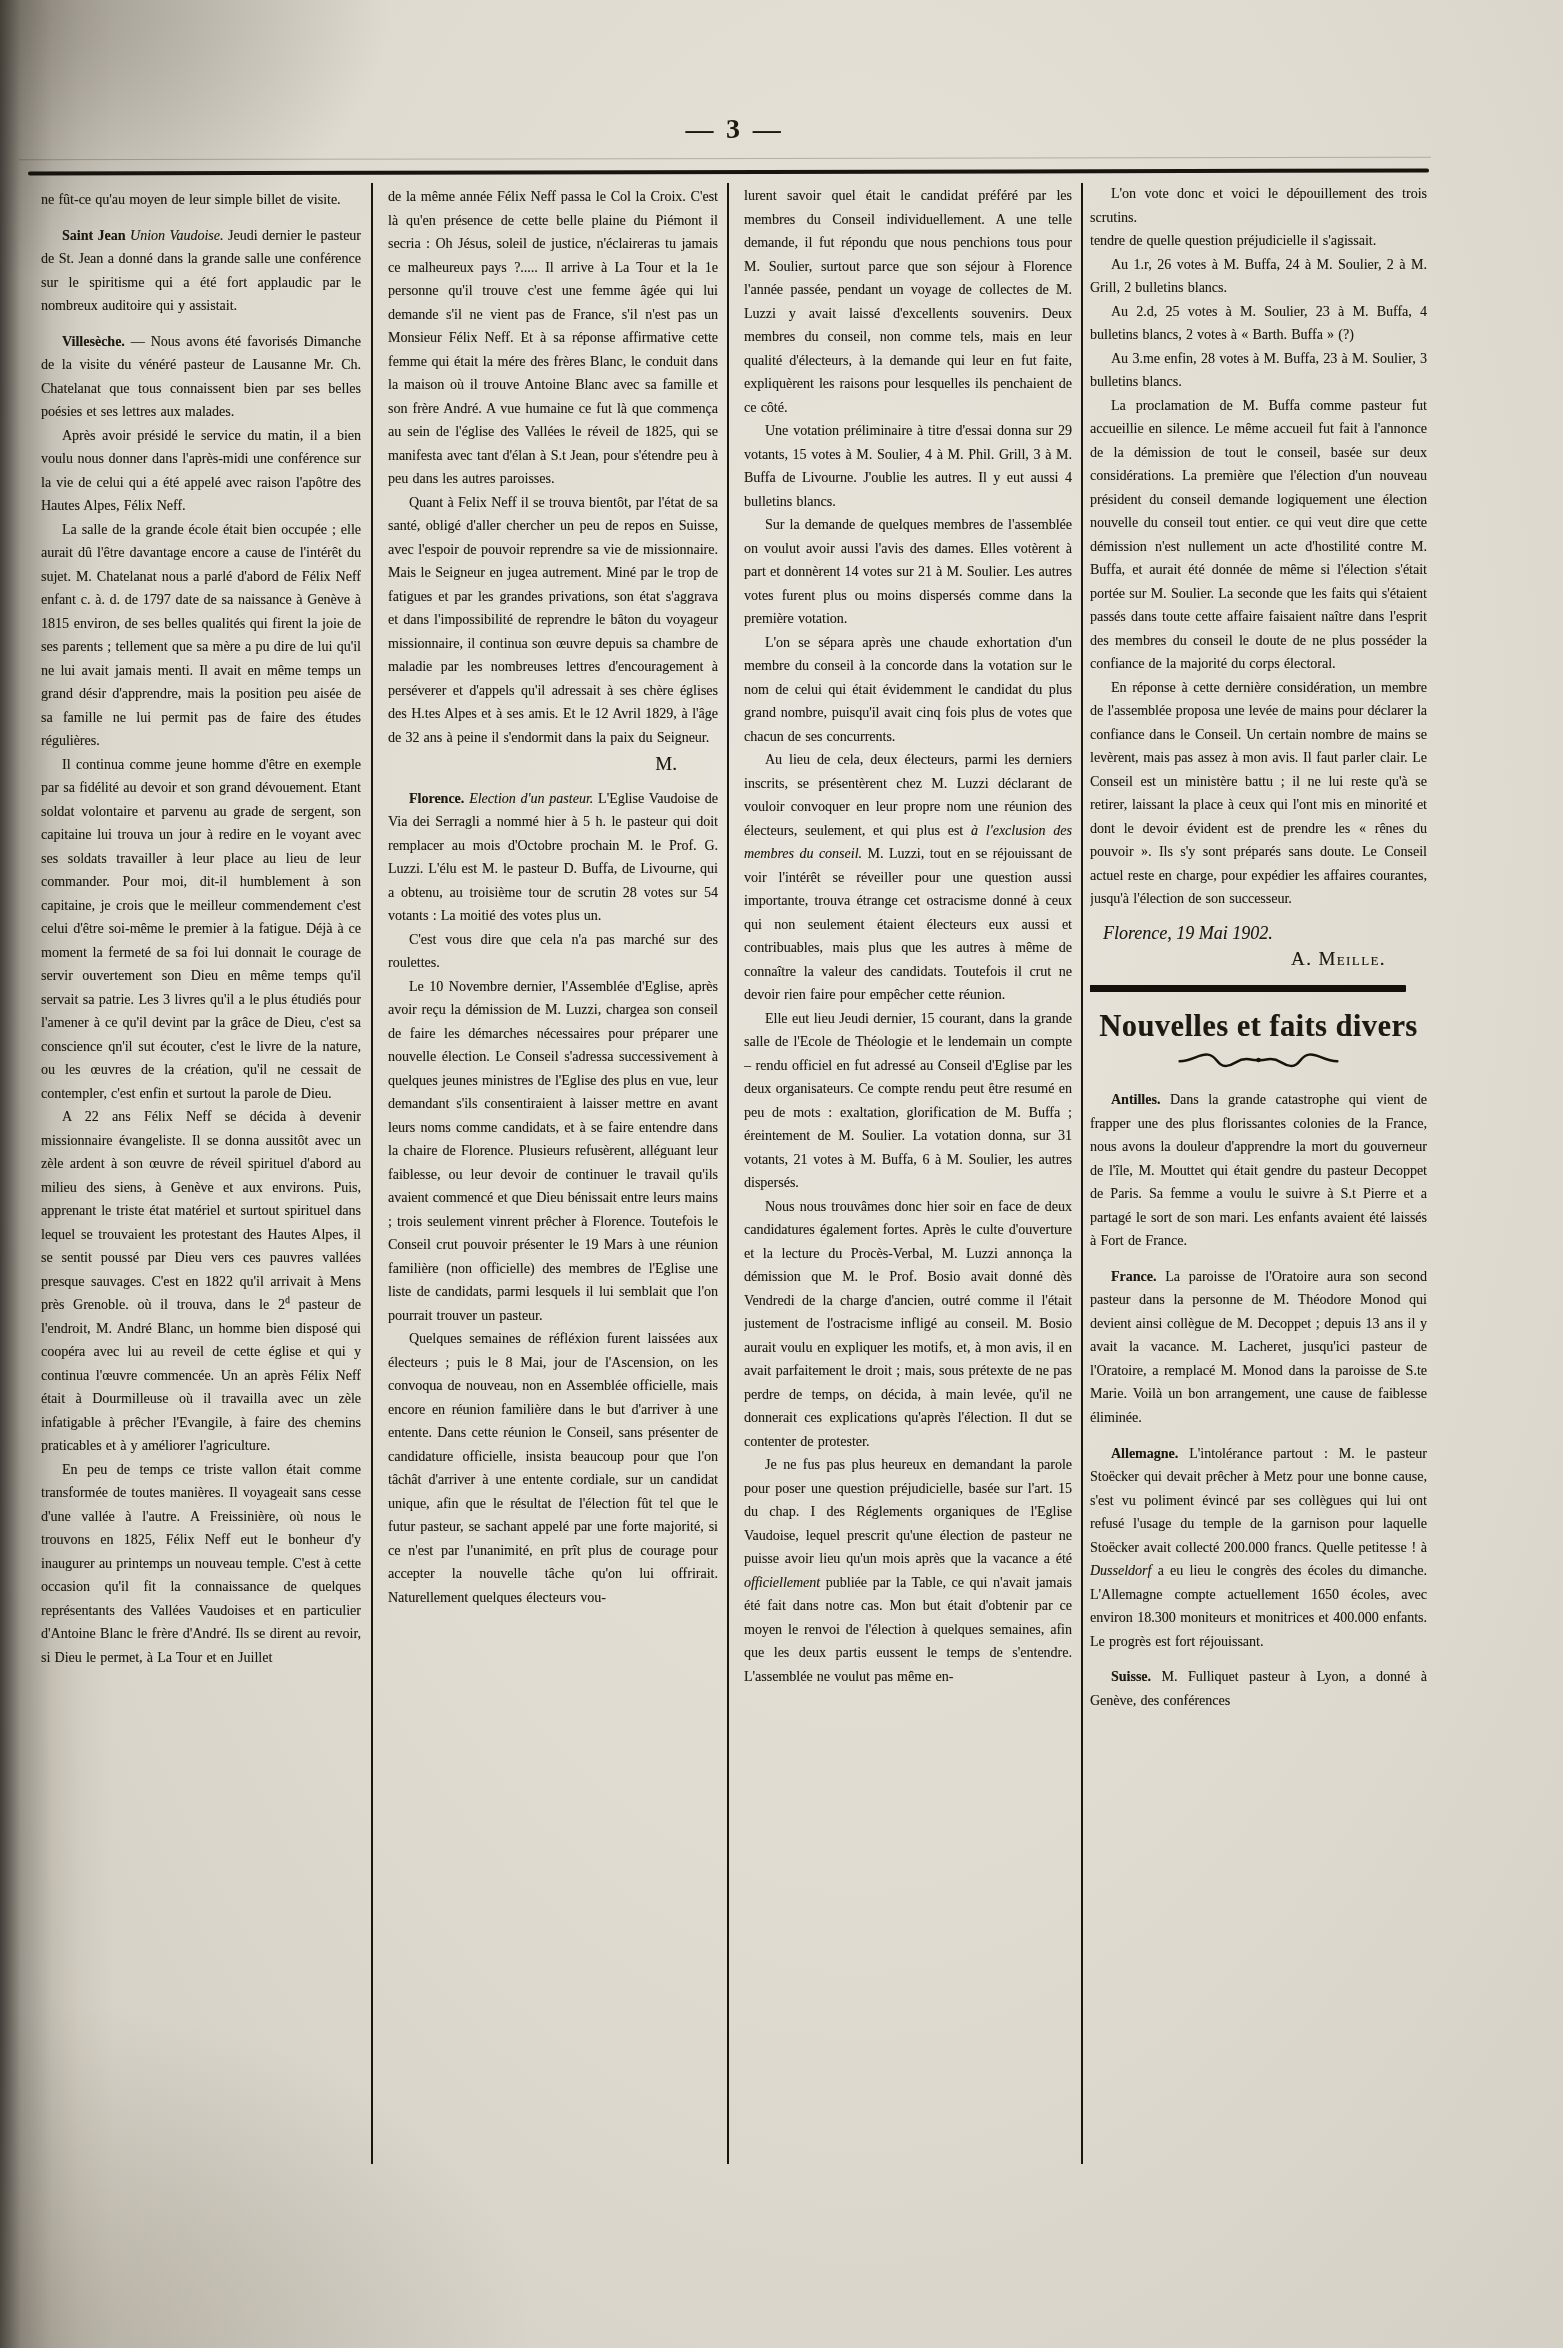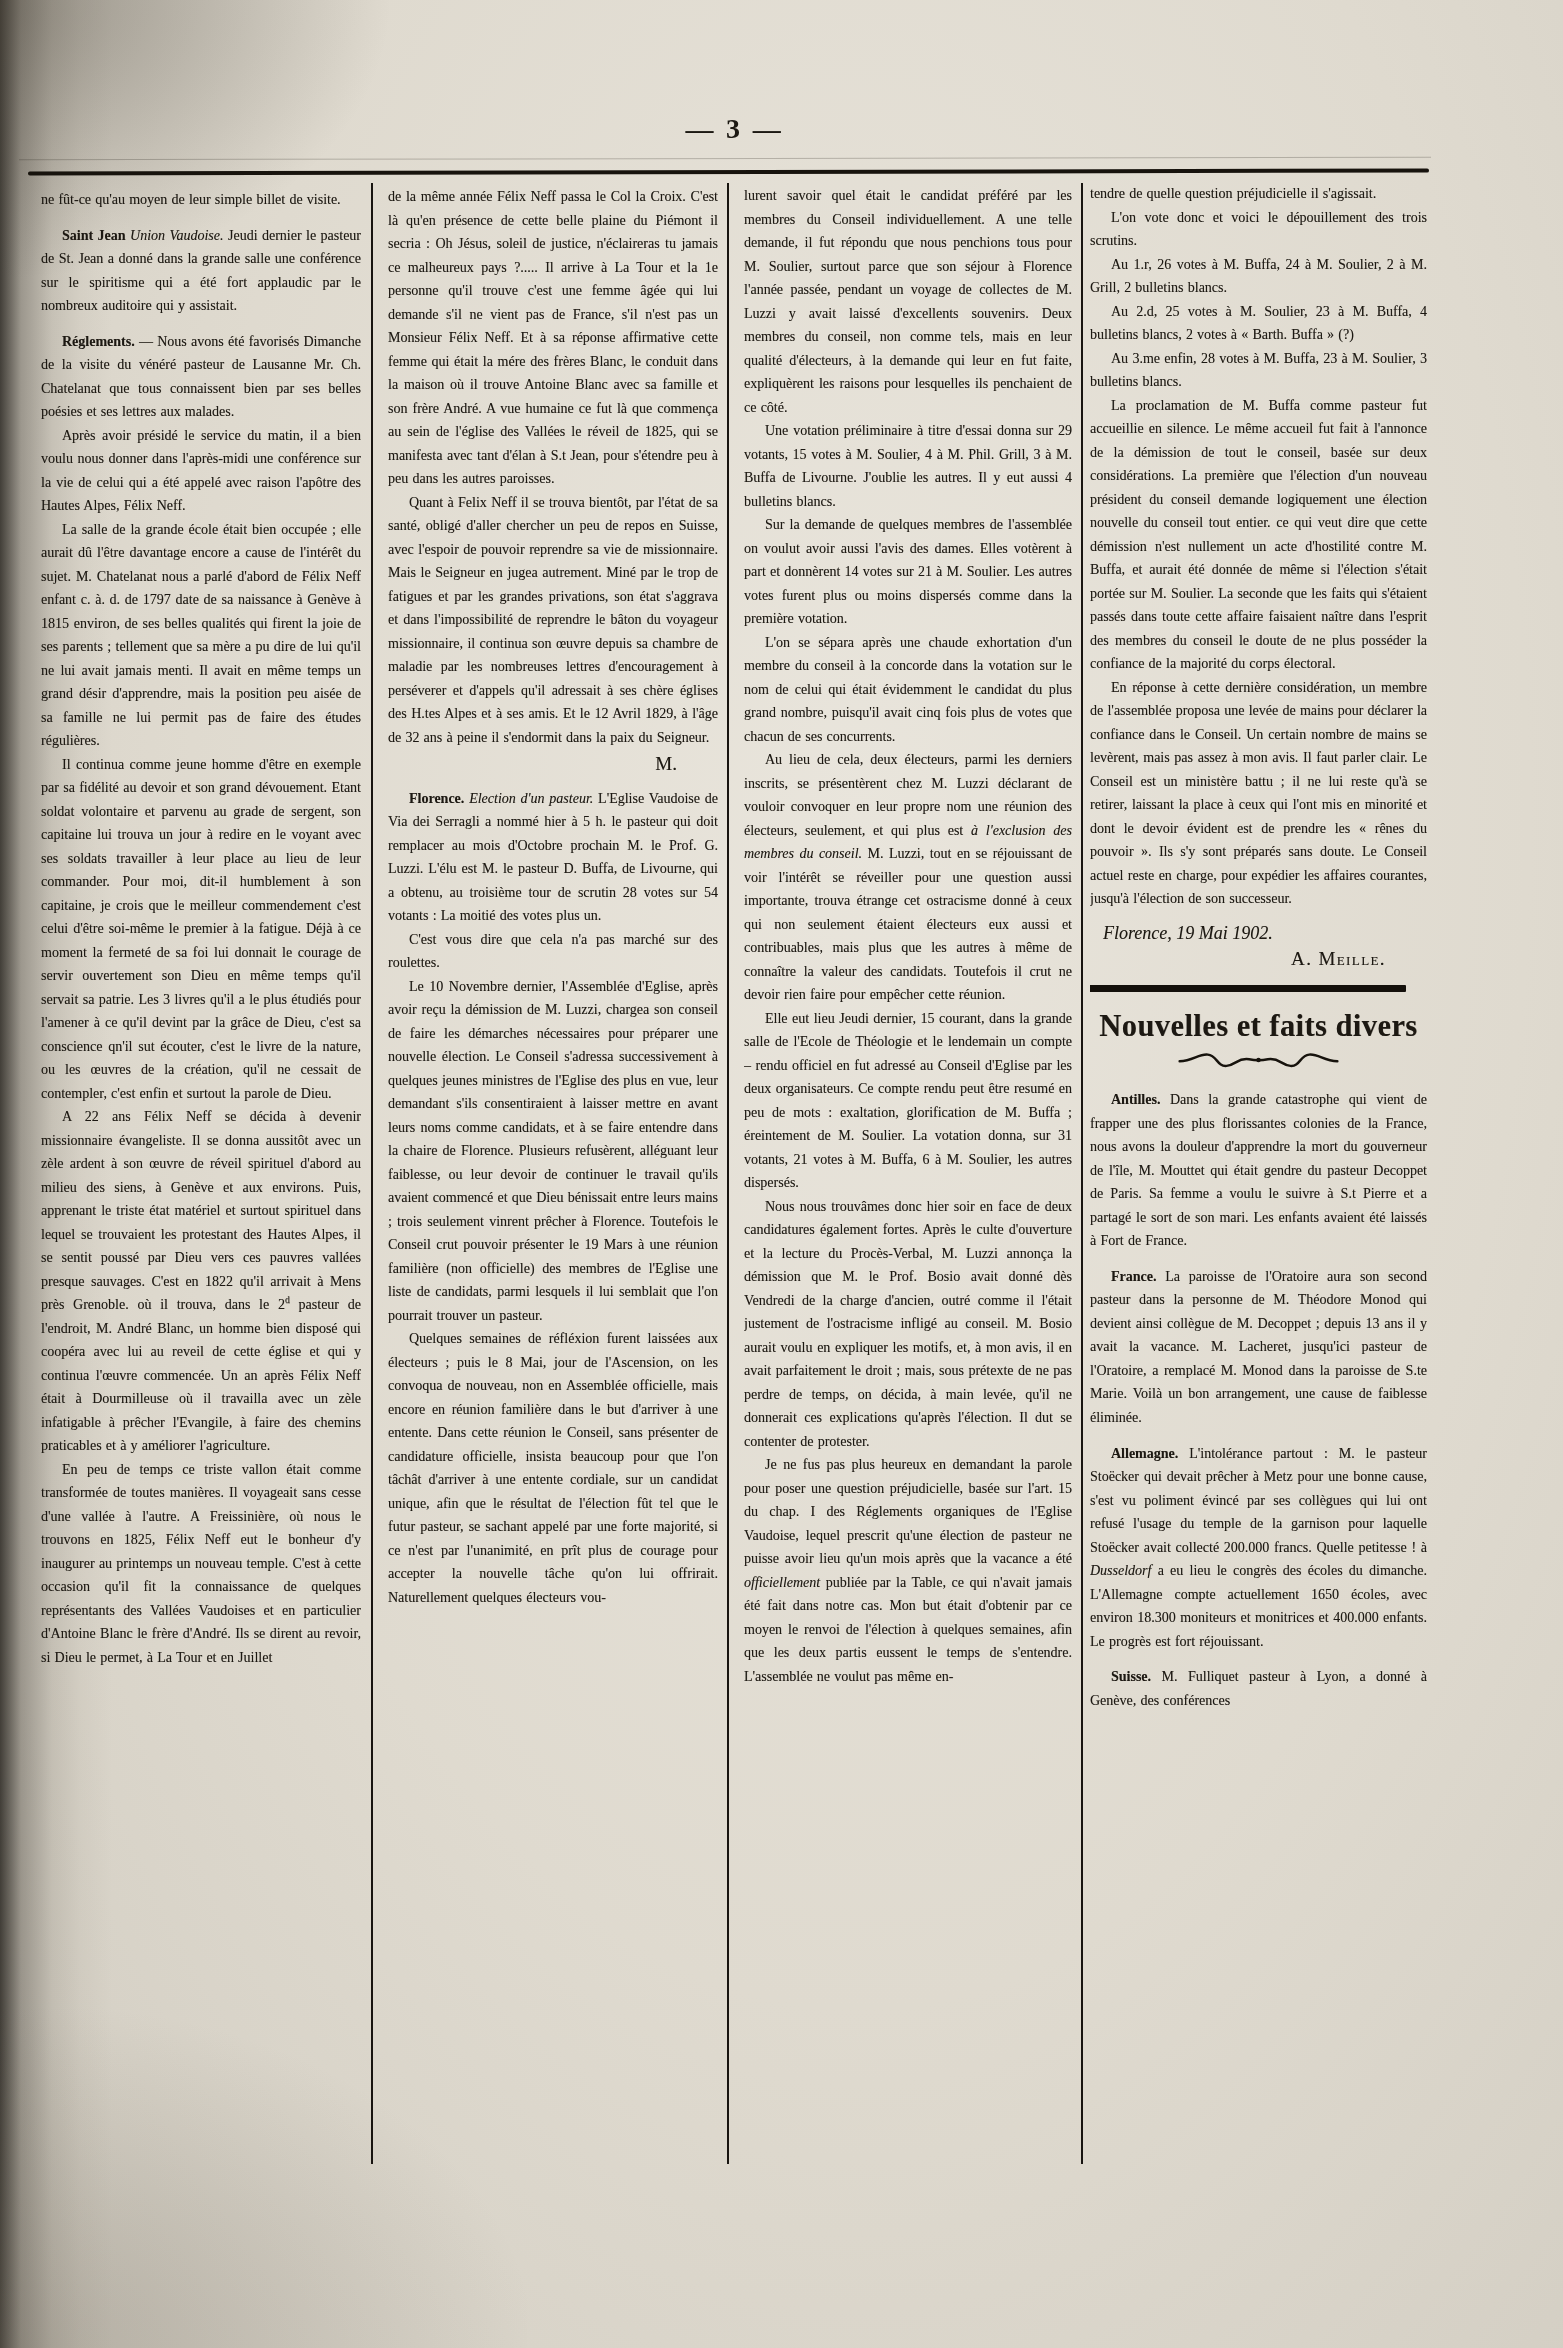--- a/index.html
+++ b/index.html
@@ -78,21 +78,21 @@
 <div class="top-rule-faint"></div>
 <div class="top-rule"></div>
 
 <div class="col-divider" id="divider-1"></div>
 <div class="col-divider" id="divider-2"></div>
 <div class="col-divider" id="divider-3"></div>
 
 <div class="text-column" id="col-0">
     <p class="para"><span>ne fût-ce qu'au moyen de leur simple billet de visite.</span></p>
     <p class="para indent gap"><span class="run-b">Saint Jean</span><span> </span><span class="run-i">Union Vaudoise.</span><span> Jeudi dernier le pasteur de St. Jean a donné dans la grande salle une conférence sur le spiritisme qui a été fort applaudic par le nombreux auditoire qui y assistait.</span></p>
-    <p class="para indent gap"><span class="run-b">Réglements.</span><span> — Nous avons été favorisés Dimanche de la visite du vénéré pasteur de Lausanne Mr. Ch. Chatelanat que tous connaissent bien par ses belles poésies et ses lettres aux malades.</span></p>
+    <p class="para indent gap"><span class="run-b">Villesèche.</span><span> — Nous avons été favorisés Dimanche de la visite du vénéré pasteur de Lausanne Mr. Ch. Chatelanat que tous connaissent bien par ses belles poésies et ses lettres aux malades.</span></p>
     <p class="para indent"><span>Après avoir présidé le service du matin, il a bien voulu nous donner dans l'après-midi une conférence sur la vie de celui qui a été appelé avec raison l'apôtre des Hautes Alpes, Félix Neff.</span></p>
     <p class="para indent"><span>La salle de la grande école était bien occupée ; elle aurait dû l'être davantage encore a cause de l'intérêt du sujet. M. Chatelanat nous a parlé d'abord de Félix Neff enfant c. à. d. de 1797 date de sa naissance à Genève à 1815 environ, de ses belles qualités qui firent la joie de ses parents ; tellement que sa mère a pu dire de lui qu'il ne lui avait jamais menti. Il avait en même temps un grand désir d'apprendre, mais la position peu aisée de sa famille ne lui permit pas de faire des études régulières.</span></p>
     <p class="para indent"><span>Il continua comme jeune homme d'être en exemple par sa fidélité au devoir et son grand dévouement. Etant soldat volontaire et parvenu au grade de sergent, son capitaine lui trouva un jour à redire en le voyant avec ses soldats travailler à leur place au lieu de leur commander. Pour moi, dit-il humblement à son capitaine, je crois que le meilleur commendement c'est celui d'être soi-même le premier à la fatigue. Déjà à ce moment la fermeté de sa foi lui donnait le courage de servir ouvertement son Dieu en même temps qu'il servait sa patrie. Les 3 livres qu'il a le plus étudiés pour l'amener à ce qu'il devint par la grâce de Dieu, c'est sa conscience qn'il sut écouter, c'est le livre de la nature, ou les œuvres de la création, qu'il ne cessait de contempler, c'est enfin et surtout la parole de Dieu.</span></p>
     <p class="para indent"><span>A 22 ans Félix Neff se décida à devenir missionnaire évangeliste. Il se donna aussitôt avec un zèle ardent à son œuvre de réveil spirituel d'abord au milieu des siens, à Genève et aux environs. Puis, apprenant le triste état matériel et surtout spirituel dans lequel se trouvaient les protestant des Hautes Alpes, il se sentit poussé par Dieu vers ces pauvres vallées presque sauvages. C'est en 1822 qu'il arrivait à Mens près Grenoble. où il trouva, dans le 2</span><span class="run-sup">d</span><span> pasteur de l'endroit, M. André Blanc, un homme bien disposé qui coopéra avec lui au reveil de cette église et qui y continua l'œuvre commencée. Un an après Félix Neff était à Dourmilleuse où il travailla avec un zèle infatigable à prêcher l'Evangile, à faire des chemins praticables et à y améliorer l'agriculture.</span></p>
     <p class="para indent"><span>En peu de temps ce triste vallon était comme transformée de toutes manières. Il voyageait sans cesse d'une vallée à l'autre. A Freissinière, où nous le trouvons en 1825, Félix Neff eut le bonheur d'y inaugurer au printemps un nouveau temple. C'est à cette occasion qu'il fit la connaissance de quelques représentants des Vallées Vaudoises et en particulier d'Antoine Blanc le frère d'André. Ils se dirent au revoir, si Dieu le permet, à La Tour et en Juillet</span></p>
   </div>
 <div class="text-column" id="col-1">
     <p class="para"><span>de la même année Félix Neff passa le Col la Croix. C'est là qu'en présence de cette belle plaine du Piémont il secria : Oh Jésus, soleil de justice, n'éclaireras tu jamais ce malheureux pays ?..... Il arrive à La Tour et la 1e personne qu'il trouve c'est une femme âgée qui lui demande s'il ne vient pas de France, s'il n'est pas un Monsieur Félix Neff. Et à sa réponse affirmative cette femme qui était la mére des frères Blanc, le conduit dans la maison où il trouve Antoine Blanc avec sa famille et son frère André. A vue humaine ce fut là que commença au sein de l'église des Vallées le réveil de 1825, qui se manifesta avec tant d'élan à S.t Jean, pour s'étendre peu à peu dans les autres paroisses.</span></p>
     <p class="para indent"><span>Quant à Felix Neff il se trouva bientôt, par l'état de sa santé, obligé d'aller chercher un peu de repos en Suisse, avec l'espoir de pouvoir reprendre sa vie de missionnaire. Mais le Seigneur en jugea autrement. Miné par le trop de fatigues et par les grandes privations, son état s'aggrava et dans l'impossibilité de reprendre le bâton du voyageur missionnaire, il continua son œuvre depuis sa chambre de maladie par les nombreuses lettres d'encouragement à perséverer et d'appels qu'il adressait à ses chère églises des H.tes Alpes et à ses amis. Et le 12 Avril 1829, à l'âge de 32 ans à peine il s'endormit dans la paix du Seigneur.</span></p>
     <p class="signature"><span>M.</span></p>
@@ -105,22 +105,22 @@
     <p class="para"><span>lurent savoir quel était le candidat préféré par les membres du Conseil individuellement. A une telle demande, il fut répondu que nous penchions tous pour M. Soulier, surtout parce que son séjour à Florence l'année passée, pendant un voyage de collectes de M. Luzzi y avait laissé d'excellents souvenirs. Deux membres du conseil, non comme tels, mais en leur qualité d'électeurs, à la demande qui leur en fut faite, expliquèrent les raisons pour lesquelles ils penchaient de ce côté.</span></p>
     <p class="para indent"><span>Une votation préliminaire à titre d'essai donna sur 29 votants, 15 votes à M. Soulier, 4 à M. Phil. Grill, 3 à M. Buffa de Livourne. J'oublie les autres. Il y eut aussi 4 bulletins blancs.</span></p>
     <p class="para indent"><span>Sur la demande de quelques membres de l'assemblée on voulut avoir aussi l'avis des dames. Elles votèrent à part et donnèrent 14 votes sur 21 à M. Soulier. Les autres votes furent plus ou moins dispersés comme dans la première votation.</span></p>
     <p class="para indent"><span>L'on se sépara après une chaude exhortation d'un membre du conseil à la concorde dans la votation sur le nom de celui qui était évidemment le candidat du plus grand nombre, puisqu'il avait cinq fois plus de votes que chacun de ses concurrents.</span></p>
     <p class="para indent"><span>Au lieu de cela, deux électeurs, parmi les derniers inscrits, se présentèrent chez M. Luzzi déclarant de vouloir convoquer en leur propre nom une réunion des électeurs, seulement, et qui plus est </span><span class="run-i">à l'exclusion des membres du conseil.</span><span> M. Luzzi, tout en se réjouissant de voir l'intérêt se réveiller pour une question aussi importante, trouva étrange cet ostracisme donné à ceux qui non seulement étaient électeurs eux aussi et contribuables, mais plus que les autres à même de connaître la valeur des candidats. Toutefois il crut ne devoir rien faire pour empêcher cette réunion.</span></p>
     <p class="para indent"><span>Elle eut lieu Jeudi dernier, 15 courant, dans la grande salle de l'Ecole de Théologie et le lendemain un compte – rendu officiel en fut adressé au Conseil d'Eglise par les deux organisateurs. Ce compte rendu peut être resumé en peu de mots : exaltation, glorification de M. Buffa ; éreintement de M. Soulier. La votation donna, sur 31 votants, 21 votes à M. Buffa, 6 à M. Soulier, les autres dispersés.</span></p>
     <p class="para indent"><span>Nous nous trouvâmes donc hier soir en face de deux candidatures également fortes. Après le culte d'ouverture et la lecture du Procès-Verbal, M. Luzzi annonça la démission que M. le Prof. Bosio avait donné dès Vendredi de la charge d'ancien, outré comme il l'était justement de l'ostracisme infligé au conseil. M. Bosio aurait voulu en expliquer les motifs, et, à mon avis, il en avait parfaitement le droit ; mais, sous prétexte de ne pas perdre de temps, on décida, à main levée, qu'il ne donnerait ces explications qu'après l'élection. Il dut se contenter de protester.</span></p>
     <p class="para indent"><span>Je ne fus pas plus heureux en demandant la parole pour poser une question préjudicielle, basée sur l'art. 15 du chap. I des Réglements organiques de l'Eglise Vaudoise, lequel prescrit qu'une élection de pasteur ne puisse avoir lieu qu'un mois après que la vacance a été </span><span class="run-i">officiellement</span><span> publiée par la Table, ce qui n'avait jamais été fait dans notre cas. Mon but était d'obtenir par ce moyen le renvoi de l'élection à quelques semaines, afin que les deux partis eussent le temps de s'entendre. L'assemblée ne voulut pas même en-</span></p>
   </div>
 <div class="text-column" id="col-3">
+    <p class="para indent"><span>L'on vote donc et voici le dépouillement des trois scrutins.</span></p>
     <p class="para"><span>tendre de quelle question préjudicielle il s'agissait.</span></p>
-    <p class="para indent"><span>L'on vote donc et voici le dépouillement des trois scrutins.</span></p>
     <p class="para indent"><span>Au 1.r, 26 votes à M. Buffa, 24 à M. Soulier, 2 à M. Grill, 2 bulletins blancs.</span></p>
     <p class="para indent"><span>Au 2.d, 25 votes à M. Soulier, 23 à M. Buffa, 4 bulletins blancs, 2 votes à « Barth. Buffa » (?)</span></p>
     <p class="para indent"><span>Au 3.me enfin, 28 votes à M. Buffa, 23 à M. Soulier, 3 bulletins blancs.</span></p>
     <p class="para indent"><span>La proclamation de M. Buffa comme pasteur fut accueillie en silence. Le même accueil fut fait à l'annonce de la démission de tout le conseil, basée sur deux considérations. La première que l'élection d'un nouveau président du conseil demande logiquement une élection nouvelle du conseil tout entier. ce qui veut dire que cette démission n'est nullement un acte d'hostilité contre M. Buffa, et aurait été donnée de même si l'élection s'était portée sur M. Soulier. La seconde que les faits qui s'étaient passés dans toute cette affaire faisaient naître dans l'esprit des membres du conseil le doute de ne plus posséder la confiance de la majorité du corps électoral.</span></p>
     <p class="para indent"><span>En réponse à cette dernière considération, un membre de l'assemblée proposa une levée de mains pour déclarer la confiance dans le Conseil. Un certain nombre de mains se levèrent, mais pas assez à mon avis. Il faut parler clair. Le Conseil est un ministère battu ; il ne lui reste qu'à se retirer, laissant la place à ceux qui l'ont mis en minorité et dont le devoir évident est de prendre les « rênes du pouvoir ». Ils s'y sont préparés sans doute. Le Conseil actuel reste en charge, pour expédier les affaires courantes, jusqu'à l'élection de son successeur.</span></p>
     <p class="dateline"><span class="run-i">Florence, 19 Mai 1902.</span></p>
     <p class="signature"><span class="run-sc">A. Meille.</span></p>
     <div class="section-rule"></div>
     <h2 class="section-heading"><span>Nouvelles et faits divers</span></h2>
     <div class="flourish"><svg width="169" height="24.5" viewBox="0 0 180 26">

